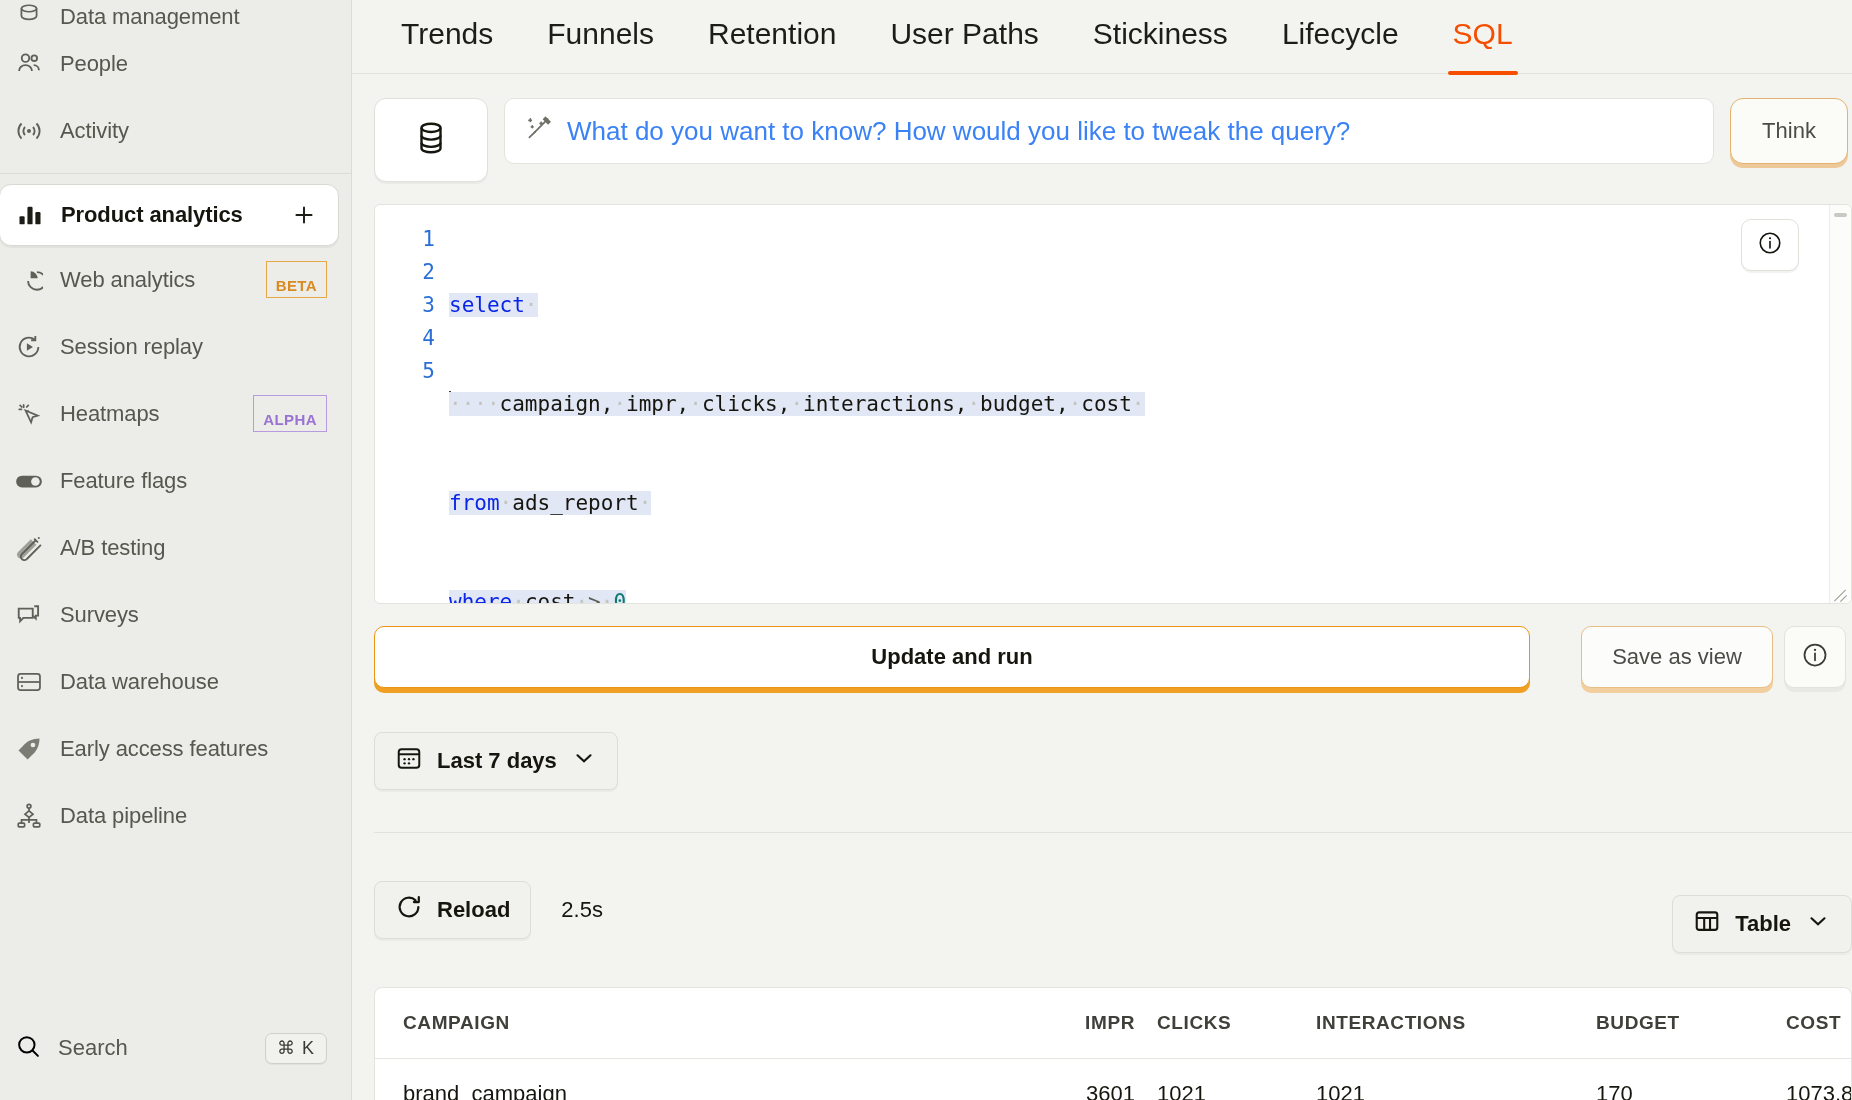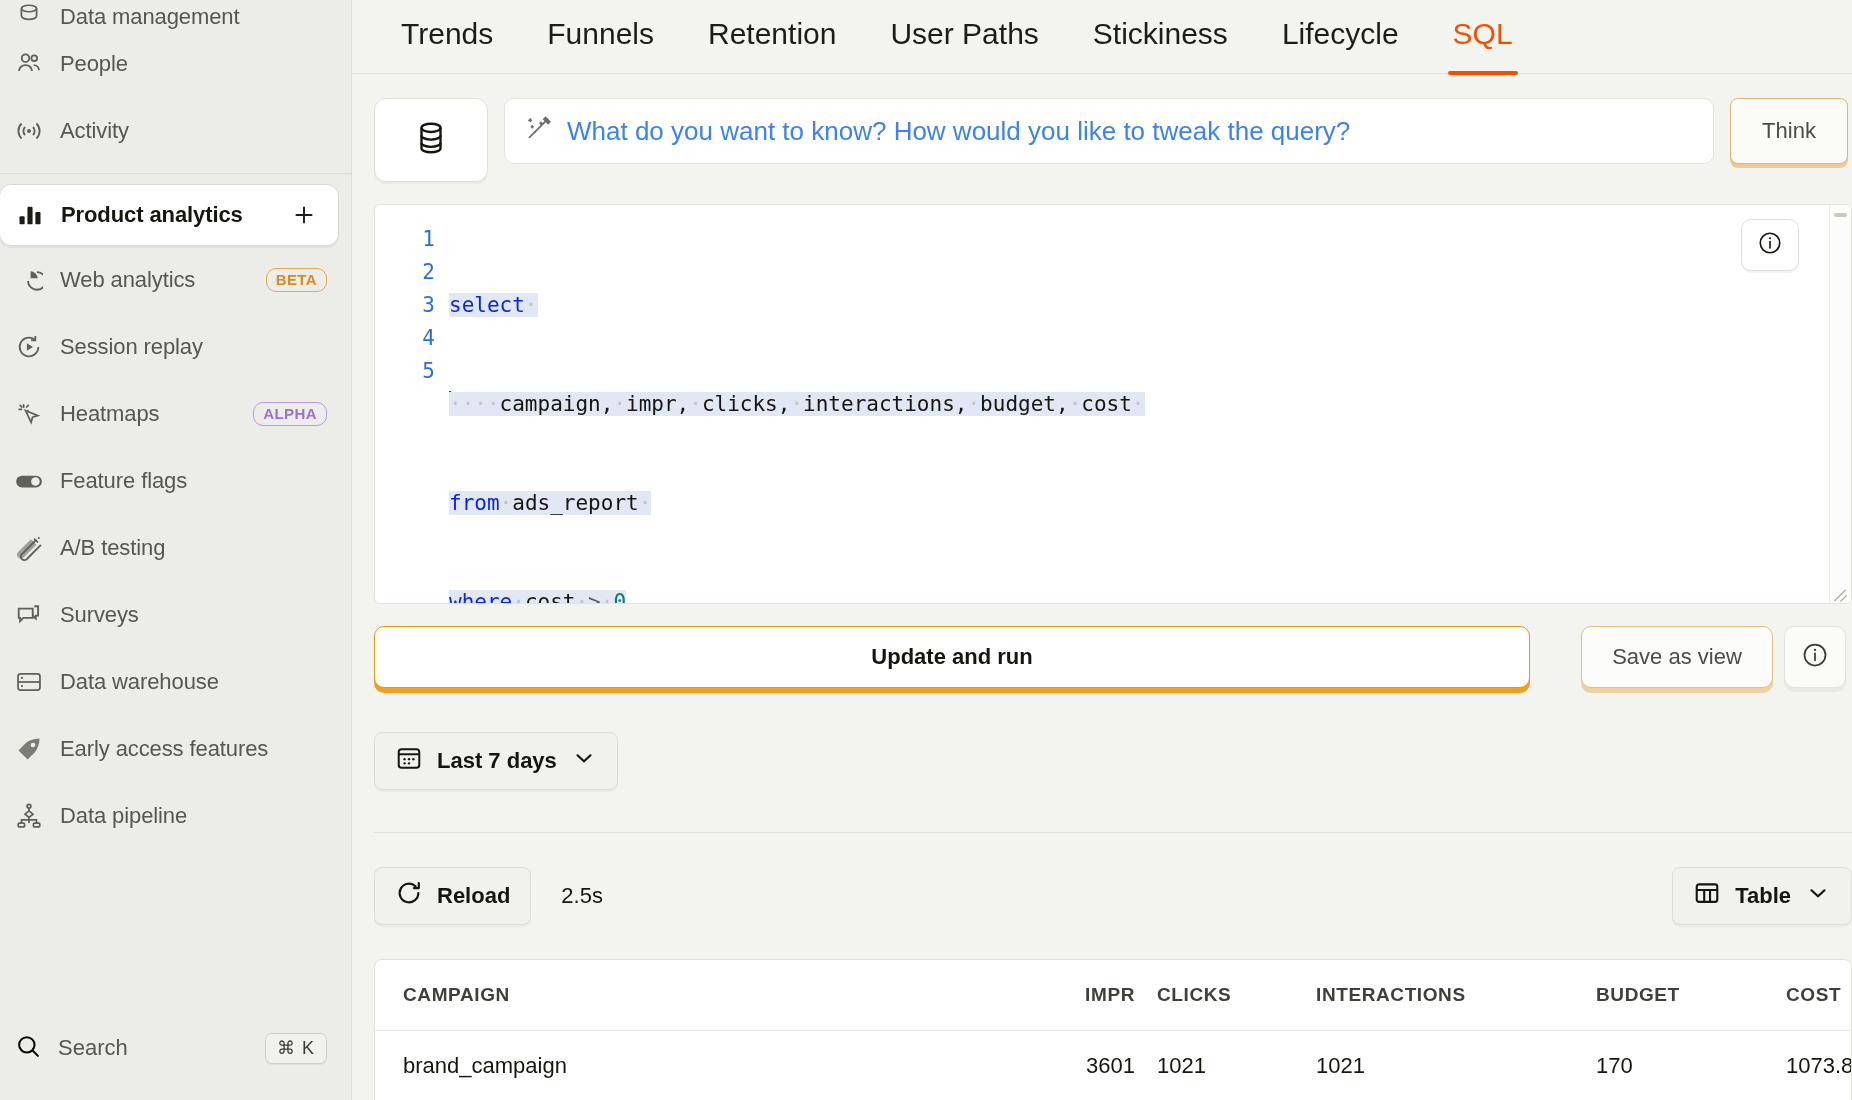--- a/index.html
+++ b/index.html
@@ -65,22 +65,22 @@
     width: 34px; height: 34px;
     display: flex; align-items: center; justify-content: center;
     color: #1d1d18;
     cursor: pointer;
   }
 
   .badge {
     font-size: 15px;
     font-weight: 700;
     letter-spacing: 0.4px;
-    padding: 3px 9px 4px;
-    border-radius: 10px;
+    padding: 16px 9px 4px;
+    border-radius: 0;
     border: 1px solid;
     line-height: 1;
     flex: none;
   }
   .badge.beta  { color: #d98a20; border-color: #e6a84a; }
   .badge.alpha { color: #9a72d4; border-color: #b89ae0; }
 
   .search-row {
     position: absolute;
     bottom: 24px; left: 0; right: 0;
@@ -169,21 +169,21 @@
     font-size: 26px;
     color: #3b82f6;
     white-space: nowrap;
     overflow: hidden;
     text-overflow: ellipsis;
   }
   .think-btn {
     width: 118px; height: 66px;
     background: #fbfbf8;
     border: 1px solid #e4b270;
-    border-radius: 8px;
+    border-radius: 13px;
     box-shadow: 0 4px 0 #edc898;
     display: flex; align-items: center; justify-content: center;
     font-size: 22px; color: #4b4c45;
     cursor: pointer;
     flex: none;
     margin-right: 4px;
   }
 
   
   .editor-wrap {
@@ -665,21 +665,21 @@
         <span>
           <svg width="28" height="28" viewBox="0 0 24 24" fill="none" stroke="#16160f" stroke-width="1.9" stroke-linecap="round">
             <path d="M20 12a8 8 0 11-2.4-5.7"></path>
               <path d="M20.4 3.6v4.2h-4.2" stroke-linejoin="round"></path>
           </svg>
         </span>
         <span>Reload</span>
       </div>
       <span class="time-txt">2.5s</span>
       <span class="spacer"></span>
-      <div class="pill" style="margin-right:0;">
+      <div class="pill" style="margin-right:0;margin-top:28px;">
         <span>
           <svg width="28" height="28" viewBox="0 0 24 24" fill="none" stroke="#16160f" stroke-width="1.8">
             <rect x="3.2" y="4.6" width="17.6" height="15" rx="2"></rect>
             <path d="M3.2 9.4h17.6M9.6 9.4v10.2M14.6 9.4v10.2"></path>
           </svg>
         </span>
         <span>Table</span>
         <span>
           <svg width="26" height="26" viewBox="0 0 24 24" fill="none" stroke="#16160f" stroke-width="2" stroke-linecap="round">
             <path d="M6 9.5l6 5.5 6-5.5"></path>

